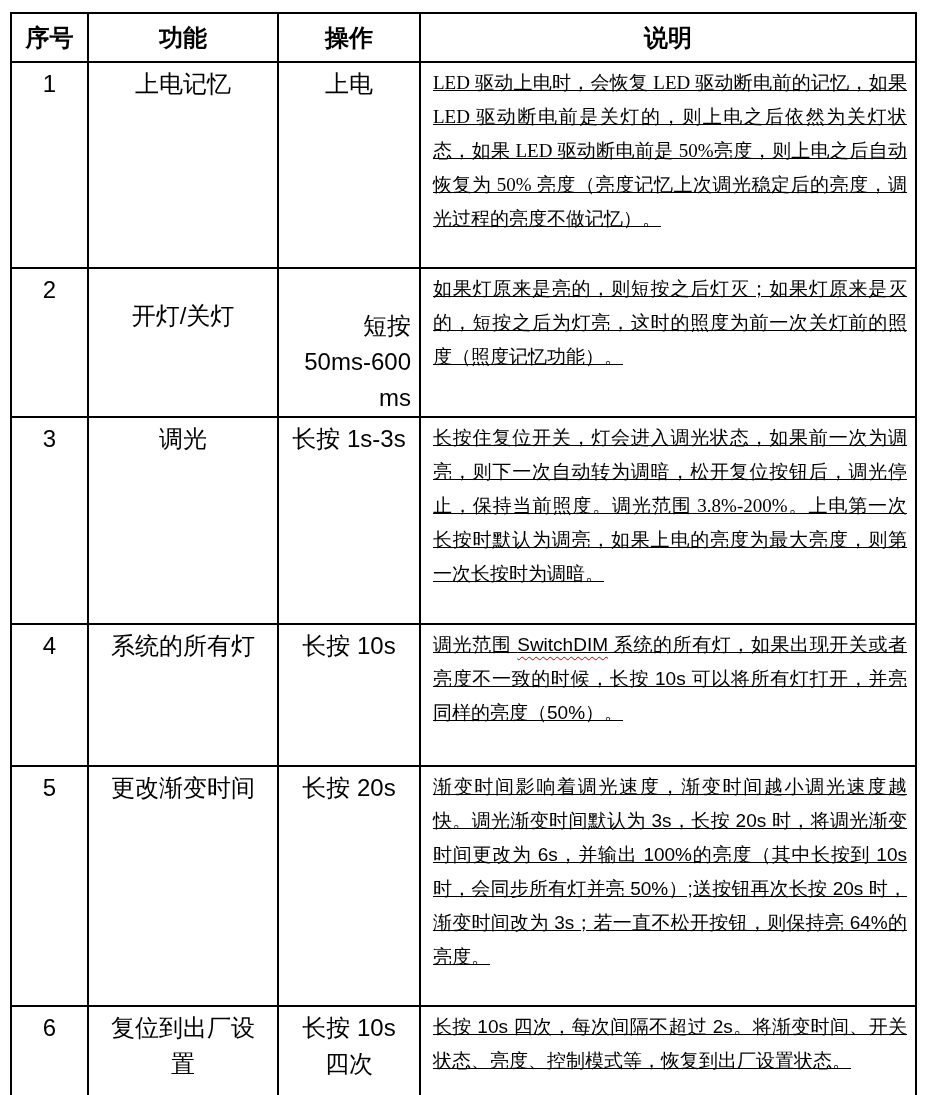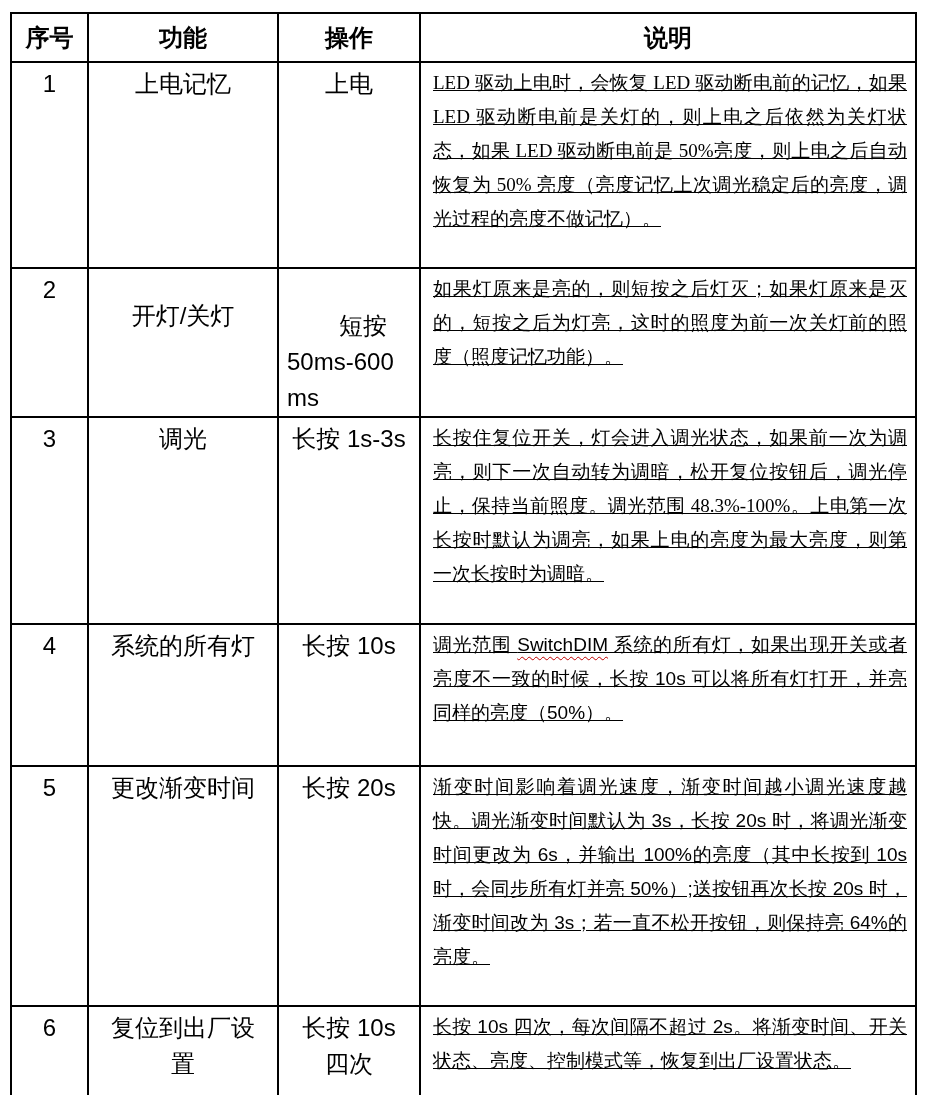--- a/index.html
+++ b/index.html
@@ -73,21 +73,21 @@
   tbody tr:nth-child(1) { height: 206px; }
   tbody tr:nth-child(2) { height: 135px; }
   tbody tr:nth-child(3) { height: 207px; }
   tbody tr:nth-child(4) { height: 142px; }
   tbody tr:nth-child(5) { height: 240px; }
   tbody tr:nth-child(6) { height: 108px; }
   
   tbody tr:nth-child(2) td.col-func { padding-top: 29px; }
   tbody tr:nth-child(2) td.col-op {
     padding-top: 39px;
-    text-align: left;
+    text-align: right;
     text-indent: 52px;
   }
   
   tbody tr:nth-child(3) td.col-op { }
   
   .spell {
     text-decoration: underline;
     text-decoration-style: wavy;
     text-decoration-color: var(--spell, #c00000);
     text-decoration-thickness: 1px;
@@ -126,21 +126,21 @@
           <td class="col-func">开灯/关灯</td>
           <td class="col-op">短按
 50ms-600
 ms</td>
           <td class="col-desc"><span>如果灯原来是亮的，则短按之后灯灭；如果灯原来是灭的，短按之后为灯亮，这时的照度为前一次关灯前的照度（照度记忆功能）。</span></td>
         </tr>
         <tr>
           <td class="col-seq">3</td>
           <td class="col-func">调光</td>
           <td class="col-op">长按 1s-3s</td>
-          <td class="col-desc"><span>长按住复位开关，灯会进入调光状态，如果前一次为调亮，则下一次自动转为调暗，松开复位按钮后，调光停止，保持当前照度。调光范围 48.3%-100%。上电第一次长按时默认为调亮，如果上电的亮度为最大亮度，则第一次长按时为调暗。</span></td>
+          <td class="col-desc"><span>长按住复位开关，灯会进入调光状态，如果前一次为调亮，则下一次自动转为调暗，松开复位按钮后，调光停止，保持当前照度。调光范围 3.8%-200%。上电第一次长按时默认为调亮，如果上电的亮度为最大亮度，则第一次长按时为调暗。</span></td>
         </tr>
         <tr>
           <td class="col-seq">4</td>
           <td class="col-func">系统的所有灯</td>
           <td class="col-op">长按 10s</td>
           <td class="col-desc"><span>调光范围 </span><span class="spell">SwitchDIM</span><span> 系统的所有灯，如果出现开关或者亮度不一致的时候，长按 10s 可以将所有灯打开，并亮同样的亮度（50%）。</span></td>
         </tr>
         <tr>
           <td class="col-seq">5</td>
           <td class="col-func">更改渐变时间</td>

